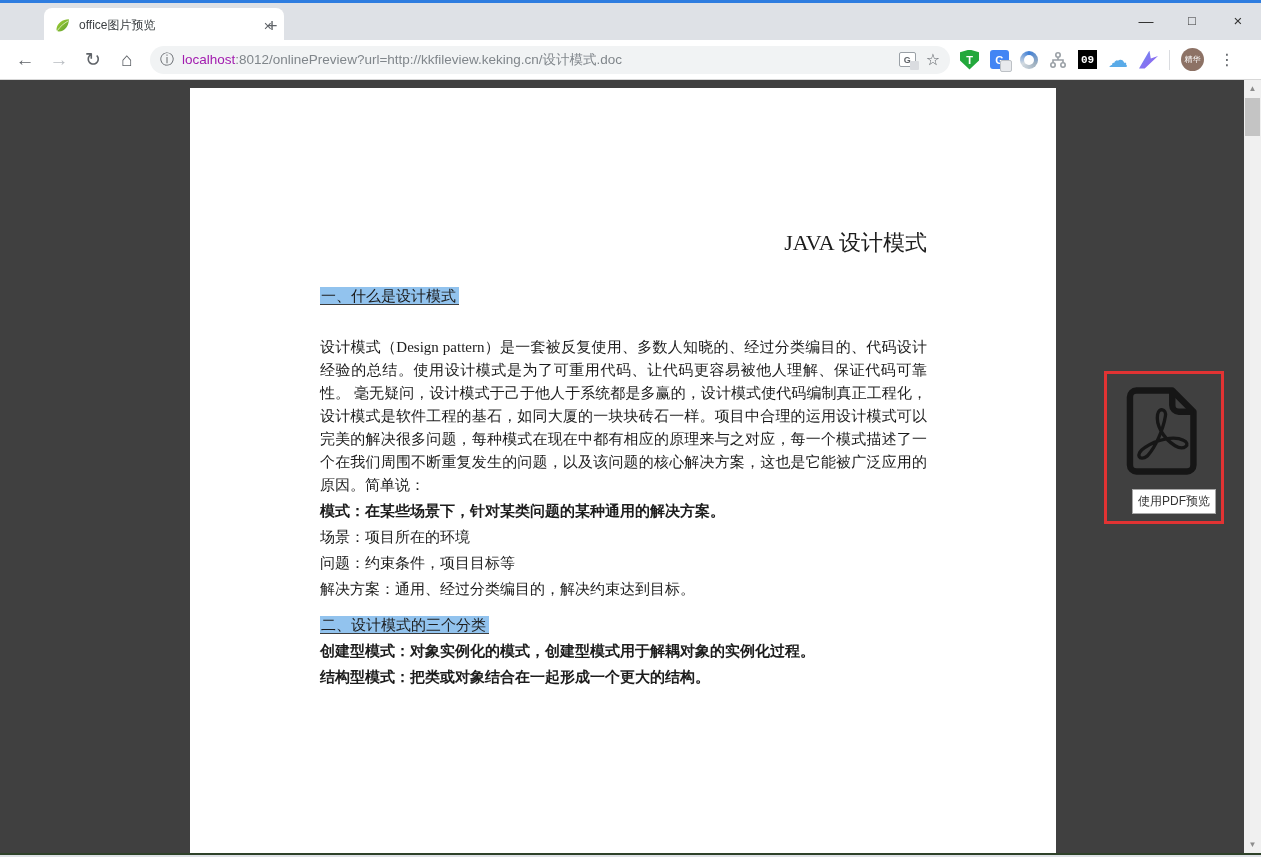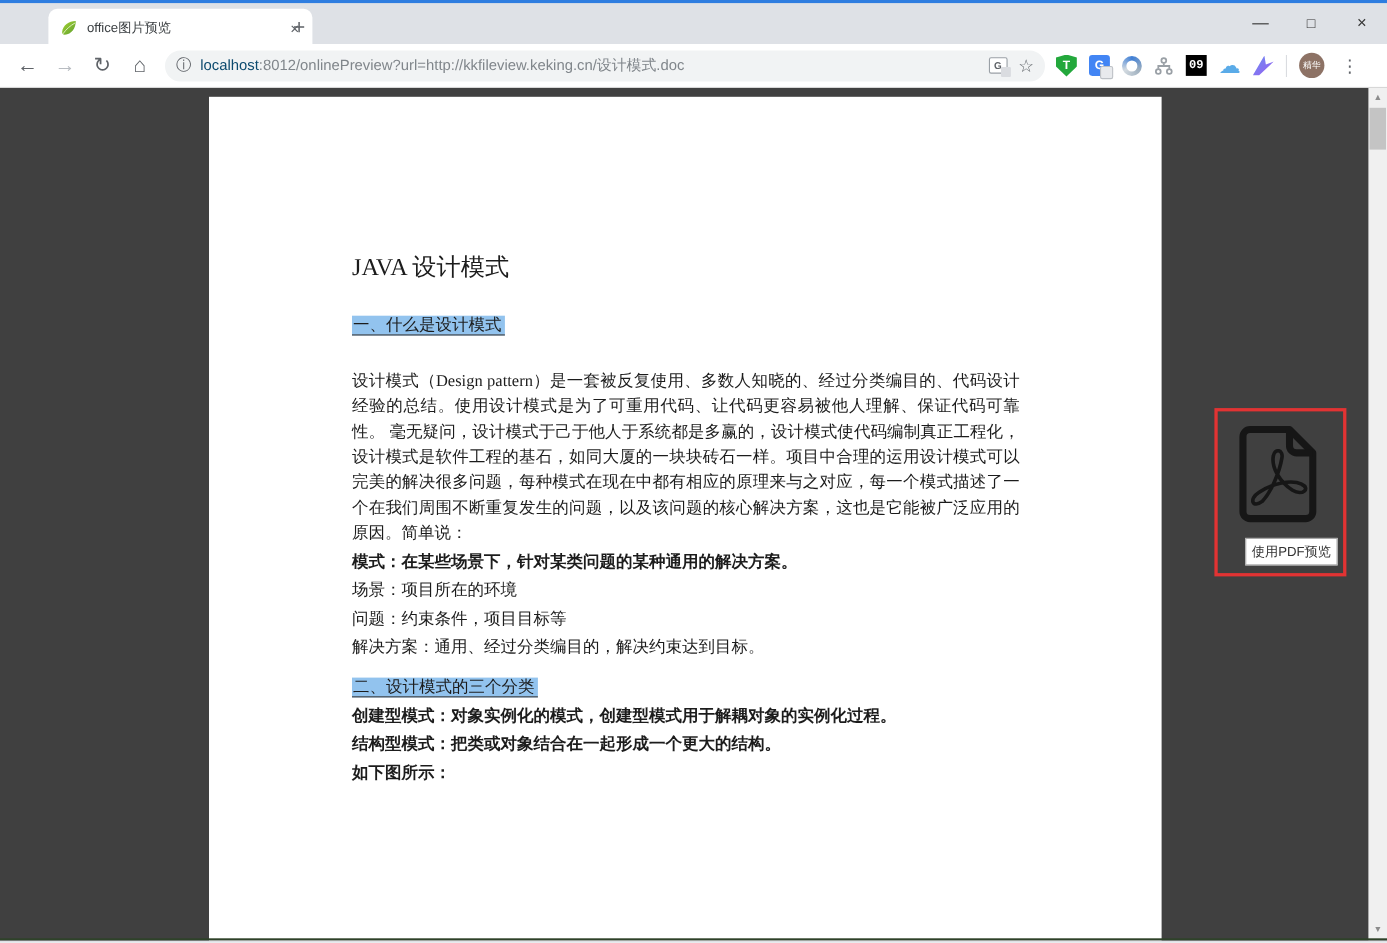--- a/index.html
+++ b/index.html
@@ -25,21 +25,21 @@
   
   .toolbar { position:absolute; top:40px; left:0; width:100%; height:40px; background:#fff;
              border-bottom:1px solid #d7d7d7; display:flex; align-items:center; padding:0 8px; }
   .nav-ic { width:30px; height:30px; display:flex; align-items:center; justify-content:center;
             font-size:19px; color:#5f6368; margin:0 2px; flex:none; }
   .nav-ic.disabled { color:#b8bcc1; }
   .omnibox { height:28px; flex:1; background:#f1f3f4; border-radius:14px; margin:0 6px;
              display:flex; align-items:center; padding:0 10px; min-width:0; max-width:800px; }
   .info-ic { color:#5f6368; font-size:14px; margin-right:8px; flex:none; }
   .url { font-size:13.5px; white-space:nowrap; overflow:hidden; flex:1; }
-  .url .host { color:#0c4a6e; }
+  .url .host { color:#a21caf; }
   .url .rest { color:#80868b; }
   .omni-right { display:flex; align-items:center; gap:10px; margin-left:8px; }
   .gtrans-mini { width:17px; height:15px; background:#fff; border:1px solid #9aa0a6; border-radius:2px;
                  color:#5f6368; font-size:9px; font-weight:bold; display:flex; align-items:center; justify-content:center; position:relative; }
   .gtrans-mini::after { content:""; position:absolute; right:-4px; bottom:-4px; width:9px; height:9px;
                         background:#dadce0; border-radius:1px; }
   .star-ic { color:#5f6368; font-size:16px; }
 
   .ext-area { display:flex; align-items:center; gap:11px; padding:0 4px; flex:none; }
   .shield { width:19px; height:20px; background:#23a83c;
@@ -62,21 +62,21 @@
   .avatar { width:23px; height:23px; border-radius:50%; background:#8d7265; color:#fff; font-size:8px;
             display:flex; align-items:center; justify-content:center; letter-spacing:0; }
   .kebab { color:#5f6368; font-size:16px; padding:0 4px; }
 
   
   .content { position:absolute; top:80px; left:0; width:1261px; height:775px; background:#404040; overflow:hidden; }
   .bottom-edge { position:absolute; left:0; bottom:0; width:100%; height:2px; background:#2e4229; z-index:9; }
 
   .page { position:absolute; left:190px; top:8px; width:866px; height:900px; background:#fff;
           padding:140px 129px 0 130px; font-family:"Liberation Serif","DejaVu Serif",serif; color:#1c1c1c; }
-  .doc-title { text-align:left; font-size:22px; line-height:30px; margin-bottom:27px; }
+  .doc-title { text-align:right; font-size:22px; line-height:30px; margin-bottom:27px; }
   .blk { font-size:15px; line-height:23px; margin-top:3px; }
   .blk.p { text-align:justify; margin-top:28px; }
   .blk.b { font-weight:bold; }
   .blk.h { margin-top:13px; }
   .blk.h span { background:#92c3ee; border-bottom:1px solid #3d3d3d; padding:1px 3px 0 1px; }
 
   
   .scrollbar { position:absolute; right:0; top:0; width:17px; height:100%; background:#f0f0f0; }
   .sb-arrow { position:absolute; left:0; width:17px; height:17px; display:flex; align-items:center;
               justify-content:center; color:#8c8c8c; font-size:8px; }
@@ -162,21 +162,20 @@
     <div class="doc-title">JAVA 设计模式</div>
     <div class="blk h"><span>一、什么是设计模式</span></div>
     <div class="blk p">设计模式（Design pattern）是一套被反复使用、多数人知晓的、经过分类编目的、代码设计经验的总结。使用设计模式是为了可重用代码、让代码更容易被他人理解、保证代码可靠性。 毫无疑问，设计模式于己于他人于系统都是多赢的，设计模式使代码编制真正工程化，设计模式是软件工程的基石，如同大厦的一块块砖石一样。项目中合理的运用设计模式可以完美的解决很多问题，每种模式在现在中都有相应的原理来与之对应，每一个模式描述了一个在我们周围不断重复发生的问题，以及该问题的核心解决方案，这也是它能被广泛应用的原因。简单说：</div>
     <div class="blk b">模式：在某些场景下，针对某类问题的某种通用的解决方案。</div>
     <div class="blk n">场景：项目所在的环境</div>
     <div class="blk n">问题：约束条件，项目目标等</div>
     <div class="blk n">解决方案：通用、经过分类编目的，解决约束达到目标。</div>
     <div class="blk h"><span>二、设计模式的三个分类</span></div>
     <div class="blk b">创建型模式：对象实例化的模式，创建型模式用于解耦对象的实例化过程。</div>
     <div class="blk b">结构型模式：把类或对象结合在一起形成一个更大的结构。</div>
-    <div class="blk b">如下图所示：</div>
   </div>
 
   <div class="pdf-panel">
     <svg class="pdf-icon" viewBox="0 0 90 100" width="84" height="92">
       <path d="M15 6 H54 L77 29 V87 a7 7 0 0 1 -7 7 H15 a7 7 0 0 1 -7 -7 V13 a7 7 0 0 1 7 -7 Z" fill="none" stroke="#161616" stroke-width="7" stroke-linejoin="round"></path>
       <path d="M54 6 V22 a7 7 0 0 0 7 7 H77" fill="none" stroke="#161616" stroke-width="7" stroke-linejoin="round"></path>
       <path d="M27 77 c-9 7 -14 -2 -3 -9 c13 -9 32 -13 42 -8 c9 4 1 12 -9 6 c-13 -8 -21 -23 -19 -34 c1.5 -8 10 -6 8.5 2 c-2.5 15 -11 34 -19.5 43 Z" fill="none" stroke="#161616" stroke-width="3.6" stroke-linecap="round"></path>
     </svg>
     <span class="pdf-label">使用PDF预览</span>
   </div>

